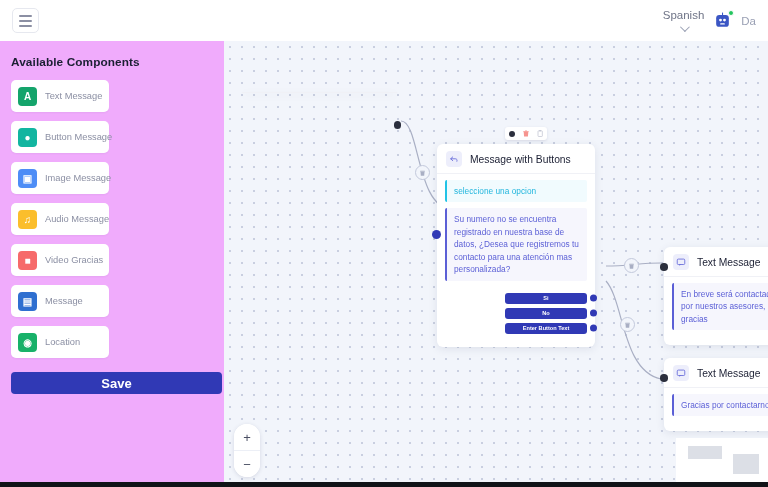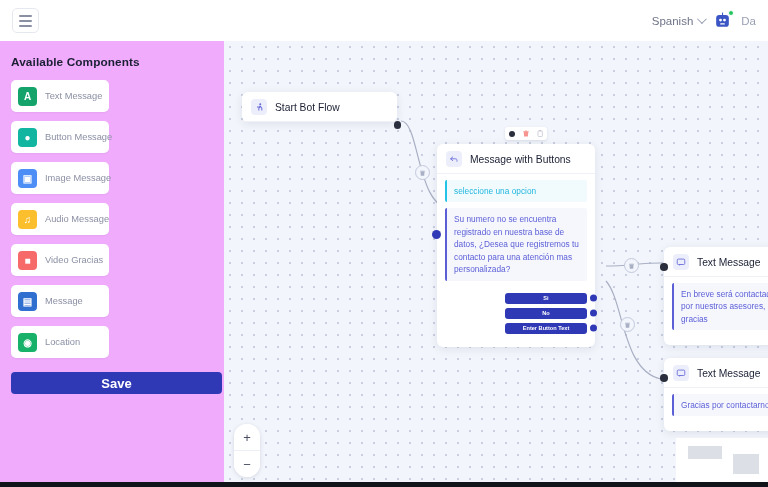--- a/index.html
+++ b/index.html
@@ -26,21 +26,21 @@
   .hamburger span { display: block; height: 2px; background: #8b8fa3; border-radius: 1px; }
   .hamburger span:nth-child(1) { width: 13px; }
   .hamburger span:nth-child(2) { width: 13px; }
   .hamburger span:nth-child(3) { width: 13px; }
   .topbar-right {
     margin-left: auto; display: flex; align-items: center; gap: 9px;
     padding-right: 0px;
   }
   .lang-select {
     display: flex; align-items: center; gap: 4px;
-    font-size: 11.5px; color: #6f7487; cursor: pointer;
+    font-size: 11.5px; color: #6f7487; cursor: pointer; flex-direction: column;
   }
   .chev {
     width: 7px; height: 7px; border-right: 1.3px solid #9aa0b4;
     border-bottom: 1.3px solid #9aa0b4; transform: rotate(45deg) translateY(-2px);
   }
   .avatar-wrap { position: relative; width: 19px; height: 19px; cursor: pointer; }
   .avatar-wrap svg { display: block; }
   .avatar-dot {
     position: absolute; top: -1px; right: -2px; width: 6px; height: 6px;
     border-radius: 50%; background: #22c55e; border: 1px solid #fff;
@@ -272,30 +272,20 @@
       </div>
       <div class="tb-icon">
         <svg width="8" height="9" viewBox="0 0 24 24">
           <rect x="6" y="4" width="13" height="17" rx="2" fill="none" stroke="#b9bdcc" stroke-width="2"></rect>
           <rect x="9" y="2" width="7" height="3" rx="1.4" fill="#b9bdcc"></rect>
         </svg>
       </div>
     </div>
 
     <div class="node" id="node-start">
-      <div class="node-head">
-        <div class="node-head-icon">
-          <svg width="9" height="10" viewBox="0 0 24 24">
-            <circle cx="14" cy="4.5" r="2.6" fill="#6366d8"></circle>
-            <path d="M13 8 L9 13 L9 21 L11.5 21 L11.5 15 L14.5 12.5 L17 16 L17 21 L19.5 21 L19.5 15 L16 10 Z" fill="#6366d8"></path>
-            <path d="M9 10 L5 11.5 L5.8 13.8 L10 12.2 Z" fill="#6366d8"></path>
-          </svg>
-        </div>
-        <div class="node-title">Start Bot Flow</div>
-      </div>
       <div class="node-sep"></div>
       <div class="port" style="right:-4px; top:29px;"></div>
     </div>
 
     <div class="node" id="node-buttons">
       <div class="node-head">
         <div class="node-head-icon">
           <svg width="10" height="10" viewBox="0 0 24 24">
             <path d="M9 7 L4 11.5 L9 16" fill="none" stroke="#6366d8" stroke-width="2" stroke-linecap="round" stroke-linejoin="round"></path>
             <path d="M4.5 11.5 L15 11.5 C19 11.5 20 14 19 17.5" fill="none" stroke="#6366d8" stroke-width="2" stroke-linecap="round"></path>

